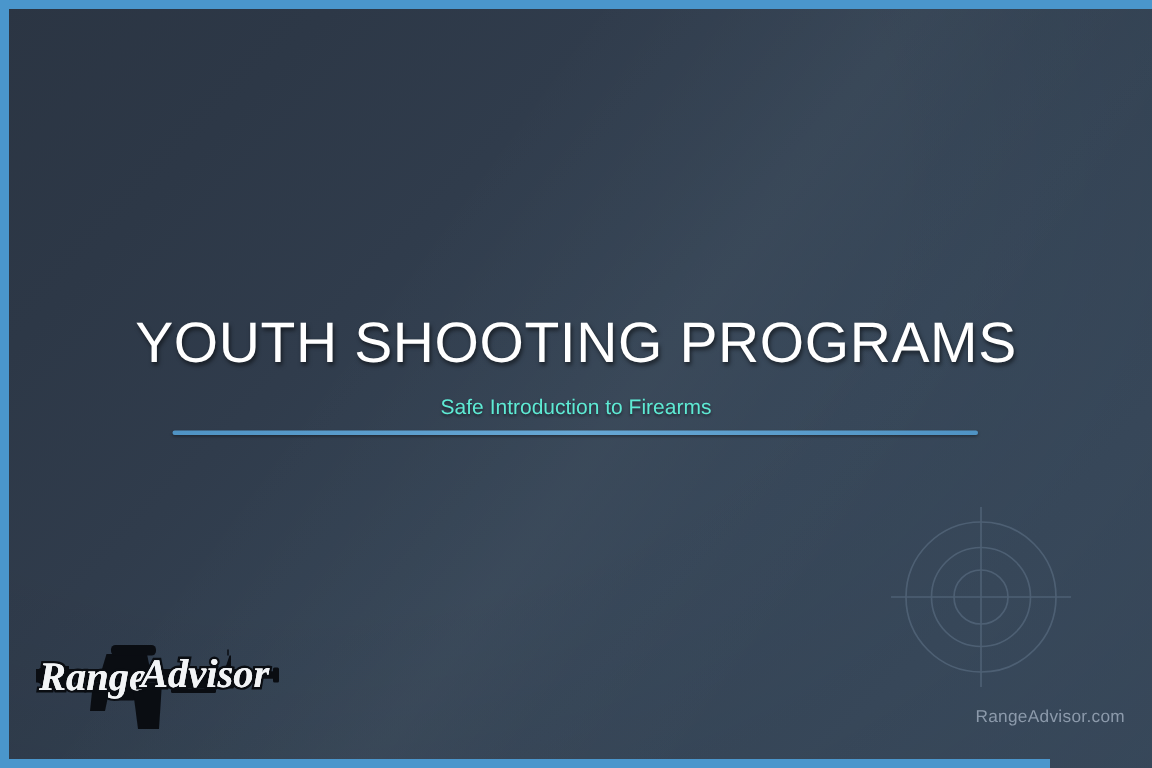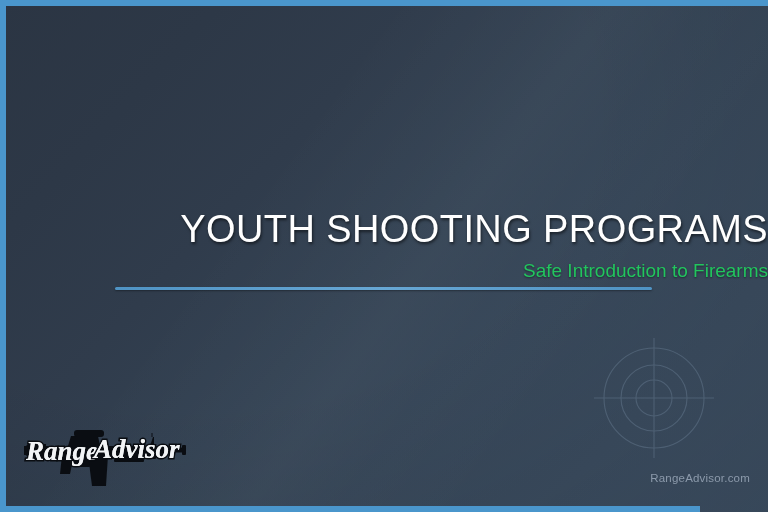--- a/index.html
+++ b/index.html
@@ -76,37 +76,37 @@
     opacity: 0.42;
     pointer-events: none;
   }
 
   
   #title-block {
     position: absolute;
     left: 0;
     top: 206px;
     width: 768px;
-    text-align: right;
+    text-align: center;
   }
   #slide-title {
     margin: 0;
     font-size: 38px;
     font-weight: 400;
     letter-spacing: 0.4px;
     color: #ffffff;
     text-shadow: 1px 2px 3px rgba(0,0,0,0.55);
     line-height: 46px;
     white-space: nowrap;
   }
   #slide-subtitle {
     margin: 8px 0 0 0;
-    font-size: 19px;
+    font-size: 14px;
     font-weight: 400;
-    color: #22c55e;
+    color: #5eead4;
     text-shadow: 0 1px 2px rgba(0,0,0,0.45);
     line-height: 22px;
     white-space: nowrap;
   }
   #title-divider {
     position: absolute;
     left: 115px;
     top: 287px;
     width: 537px;
     height: 3px;

